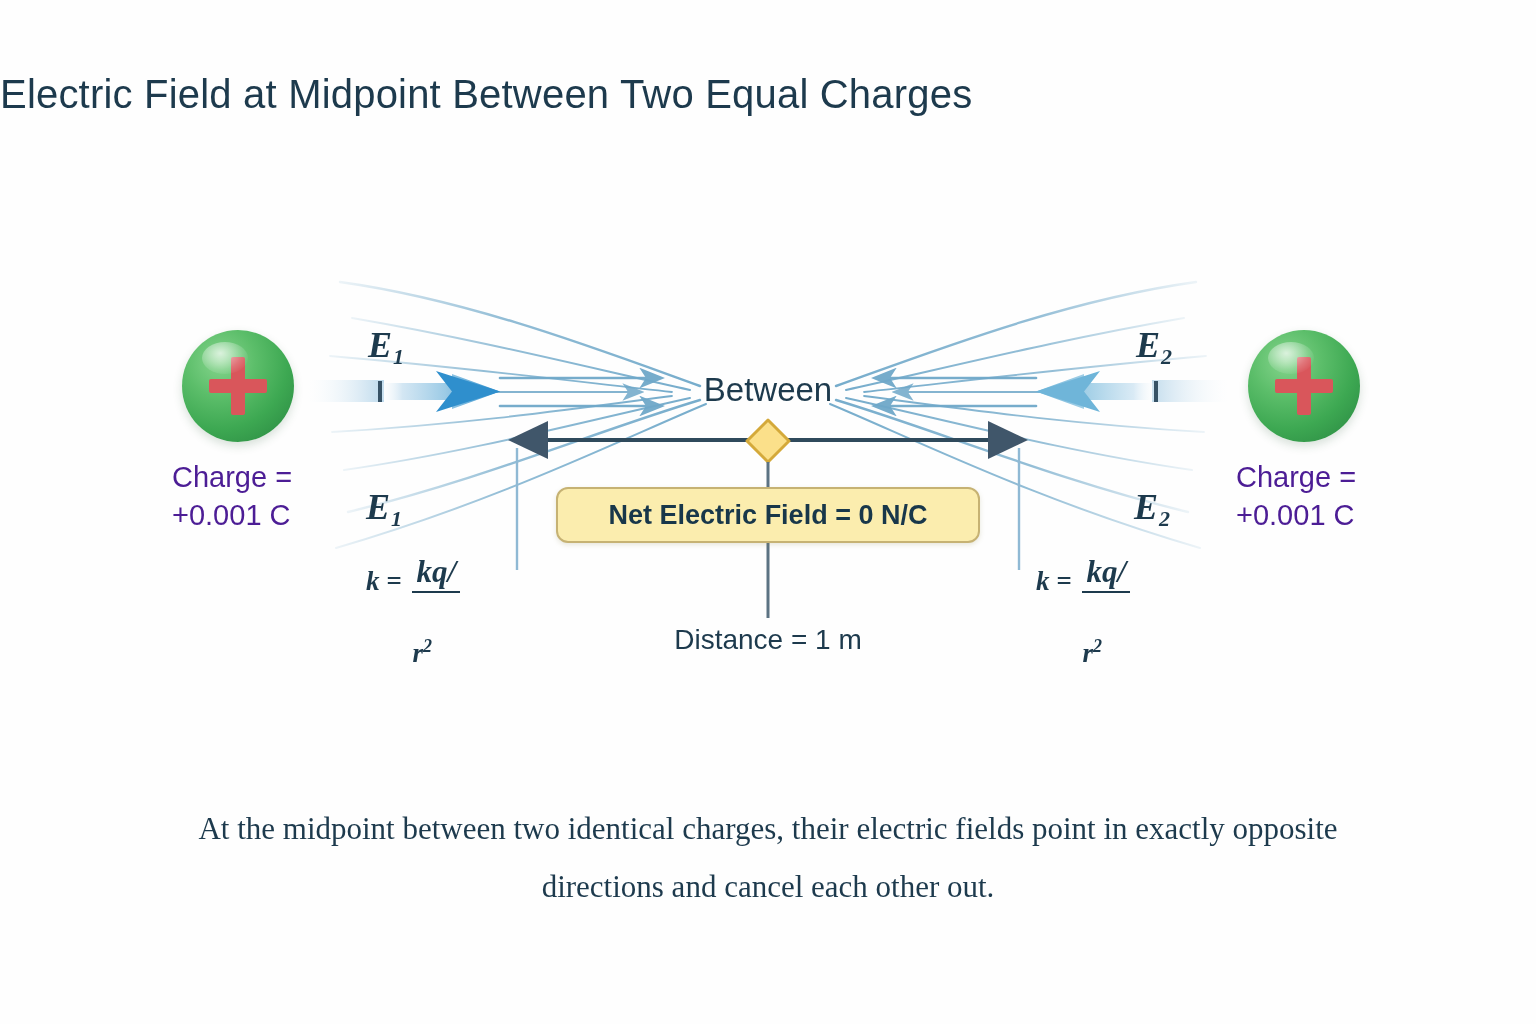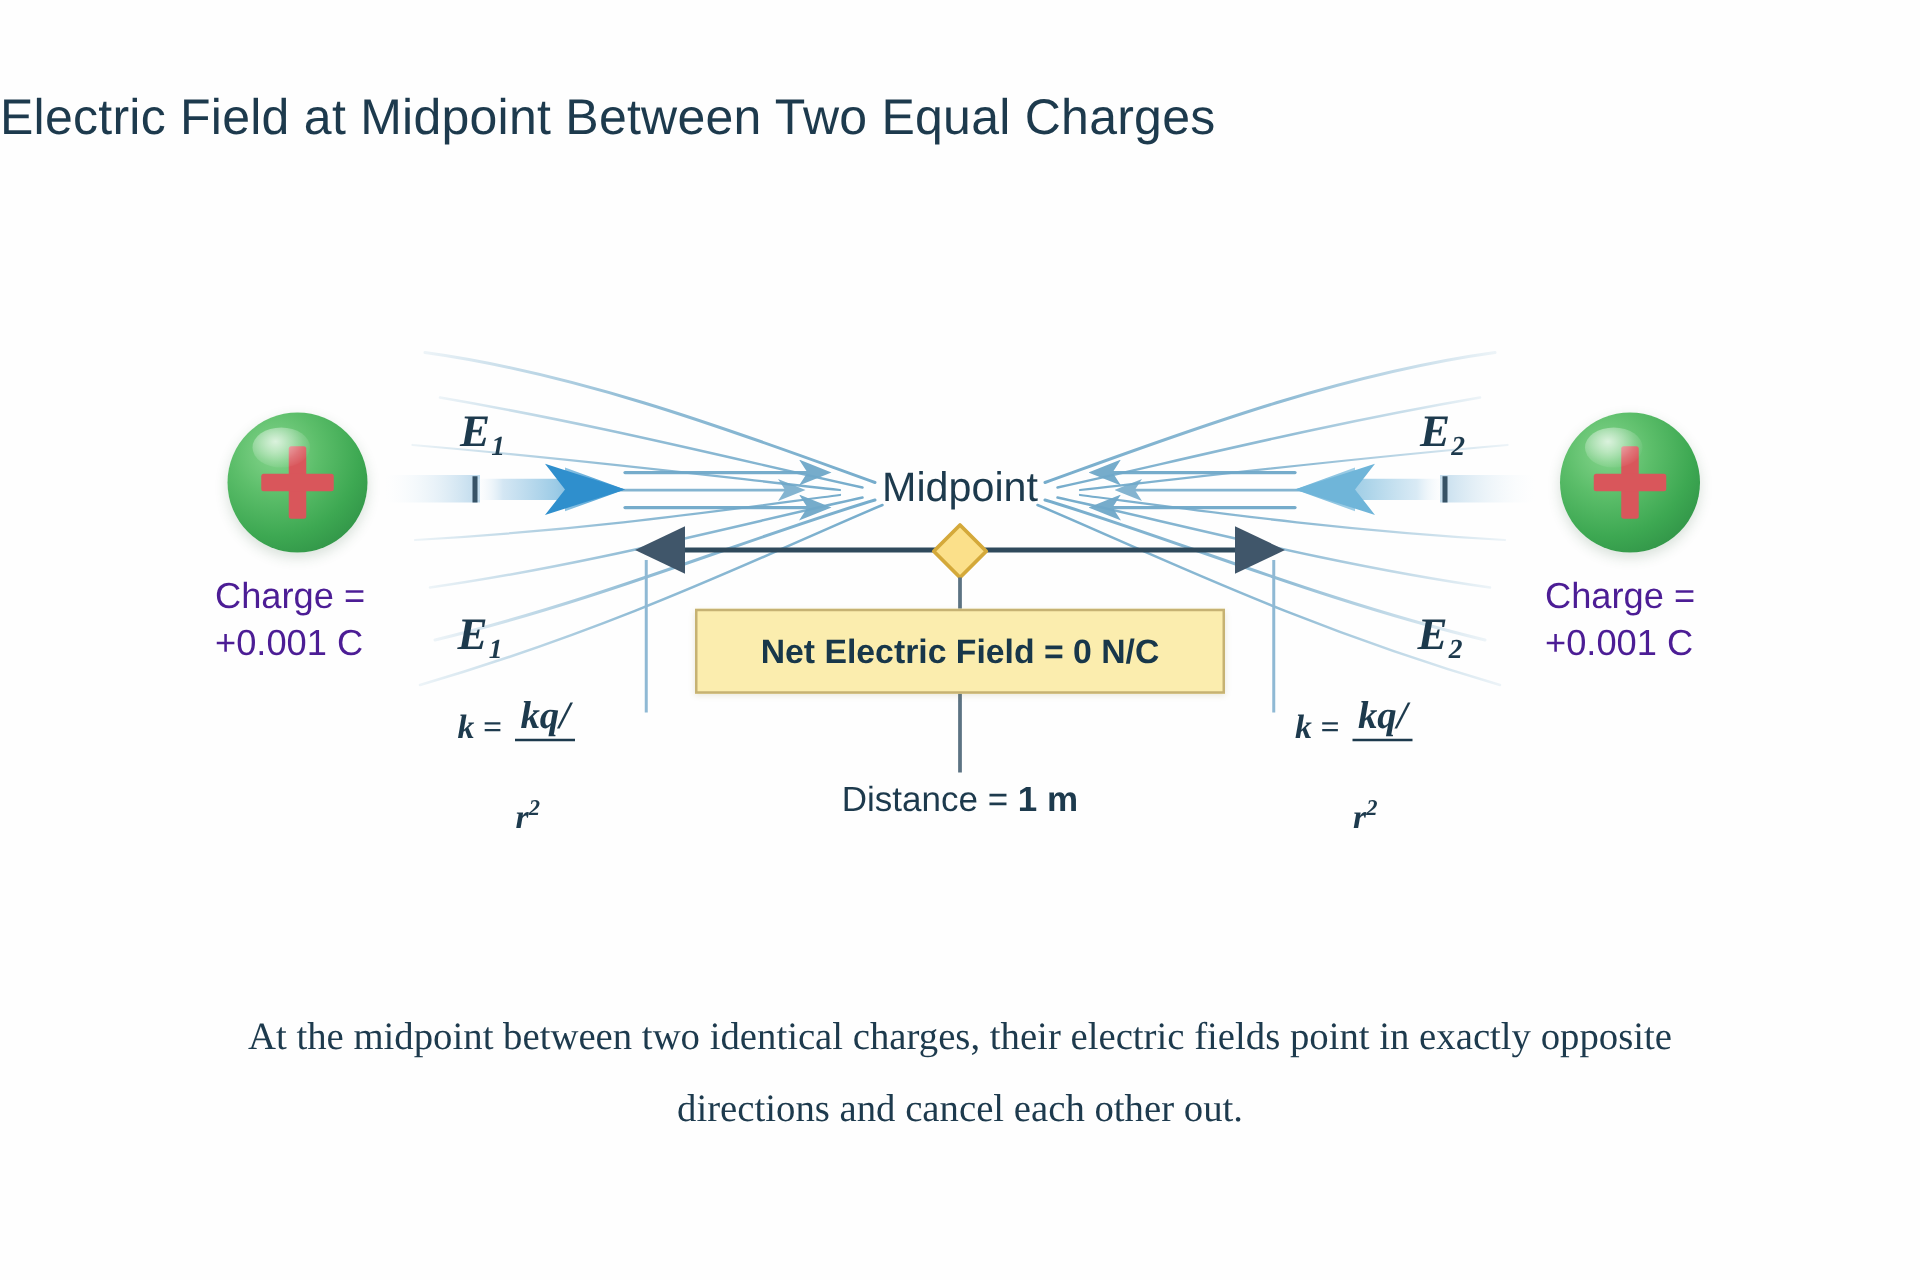--- a/index.html
+++ b/index.html
@@ -173,25 +173,25 @@
     font-family: "Liberation Sans", sans-serif;
     font-weight: 400;
   }
 
   
   #net-field-box {
     position: absolute;
     left: 556px;
     top: 487px;
     width: 424px;
-    height: 68px;
+    height: 56px;
     box-sizing: border-box;
     background: #fbedae;
     border: 2px solid #c6b273;
-    border-radius: 0;
+    border-radius: 12px;
     display: flex;
     align-items: center;
     justify-content: center;
     font-size: 27px;
     font-weight: 700;
     color: #18374a;
     font-family: "Liberation Sans", sans-serif;
     box-shadow: 0 2px 5px rgba(130,120,60,0.18);
   }
 
@@ -200,21 +200,21 @@
     position: absolute;
     left: 0;
     top: 624px;
     width: 1536px;
     text-align: center;
     font-size: 28px;
     color: #1d3a4d;
     font-family: "Liberation Sans", sans-serif;
   }
   #distance-label .bold {
-    font-weight: 700;
+    font-weight: 400;
   }
 
   
   #caption {
     position: absolute;
     left: 168px;
     top: 800px;
     width: 1200px;
     text-align: center;
     font-size: 31px;
@@ -356,21 +356,21 @@
   </div>
 
   <div class="formula" id="formula-right">
     <span class="lhs">k = </span>
     <span class="frac">
       <span class="num">kq/</span>
       <span class="den"><span>r</span><sup>2</sup></span>
     </span>
   </div>
 
-  <div id="midpoint-label">Midpoint</div>
+  <div id="midpoint-label">Between</div>
 
   <div id="net-field-box">Net Electric Field = 0 N/C</div>
 
   <div id="distance-label"><span>Distance = </span><span class="bold">1 m</span></div>
 
   <div id="caption">At the midpoint between two identical charges, their electric fields point in exactly opposite directions and cancel each other out.</div>
 
 </div>
 
 </body></html>

